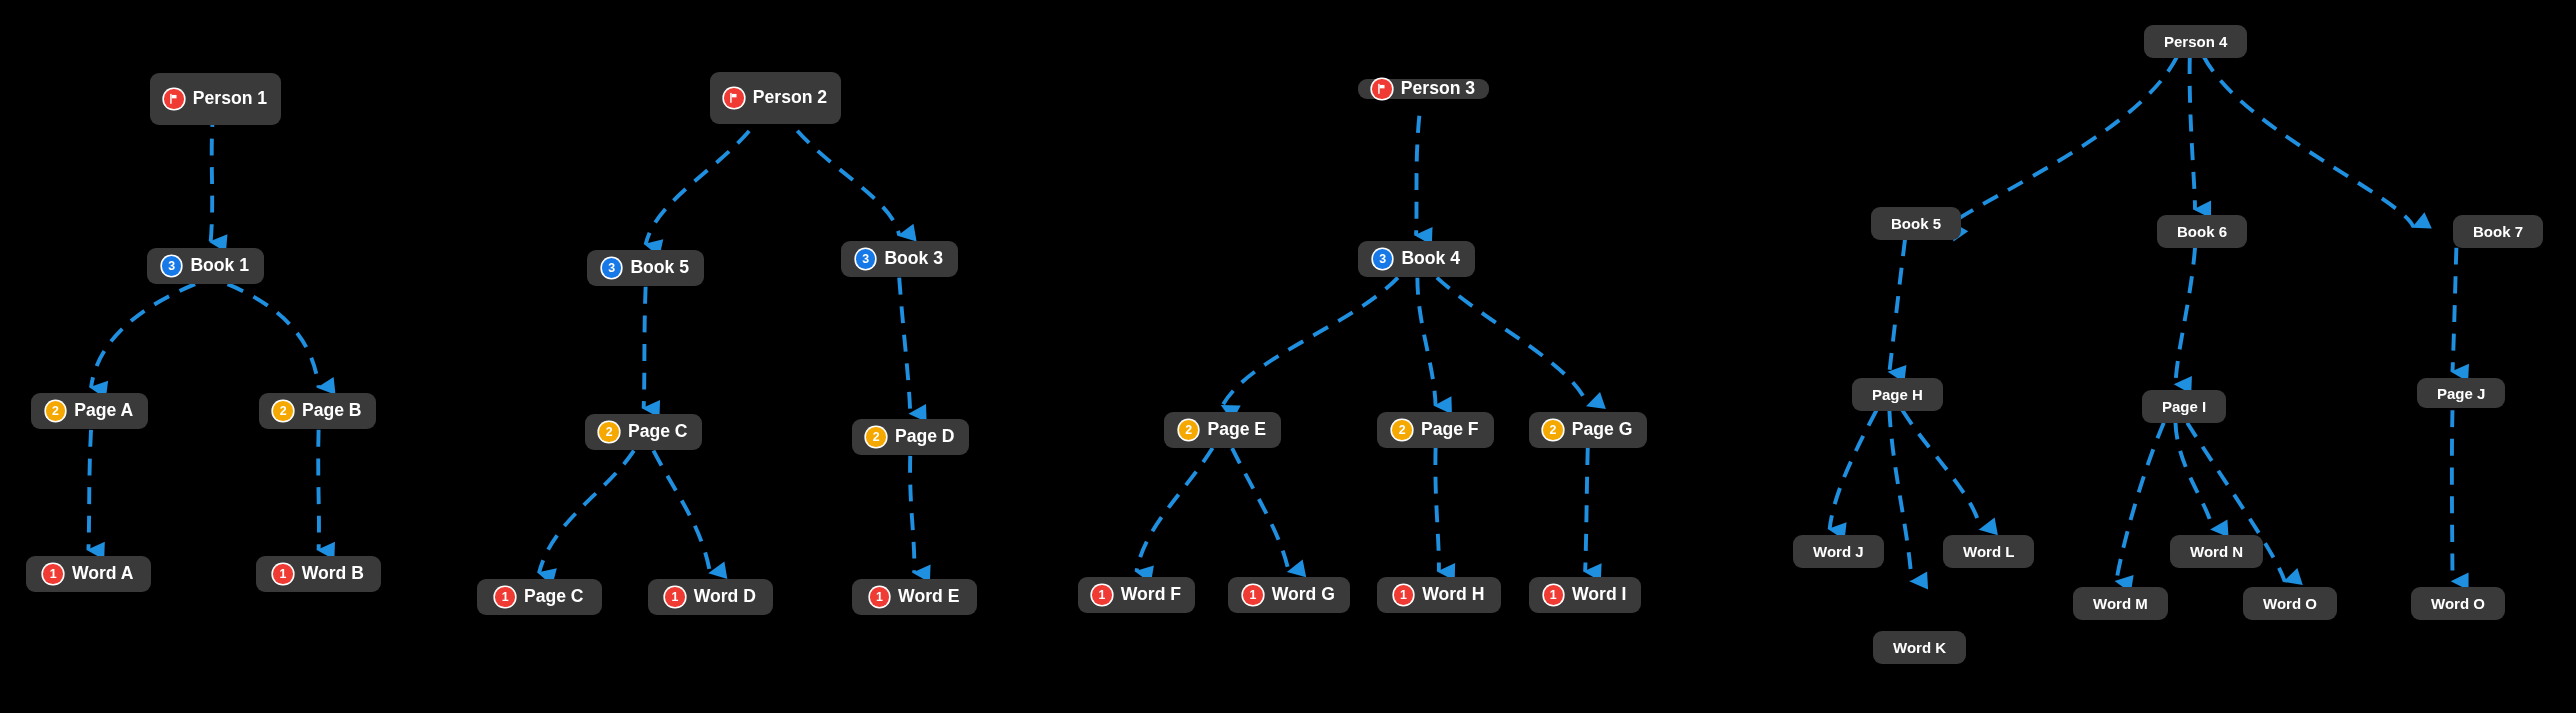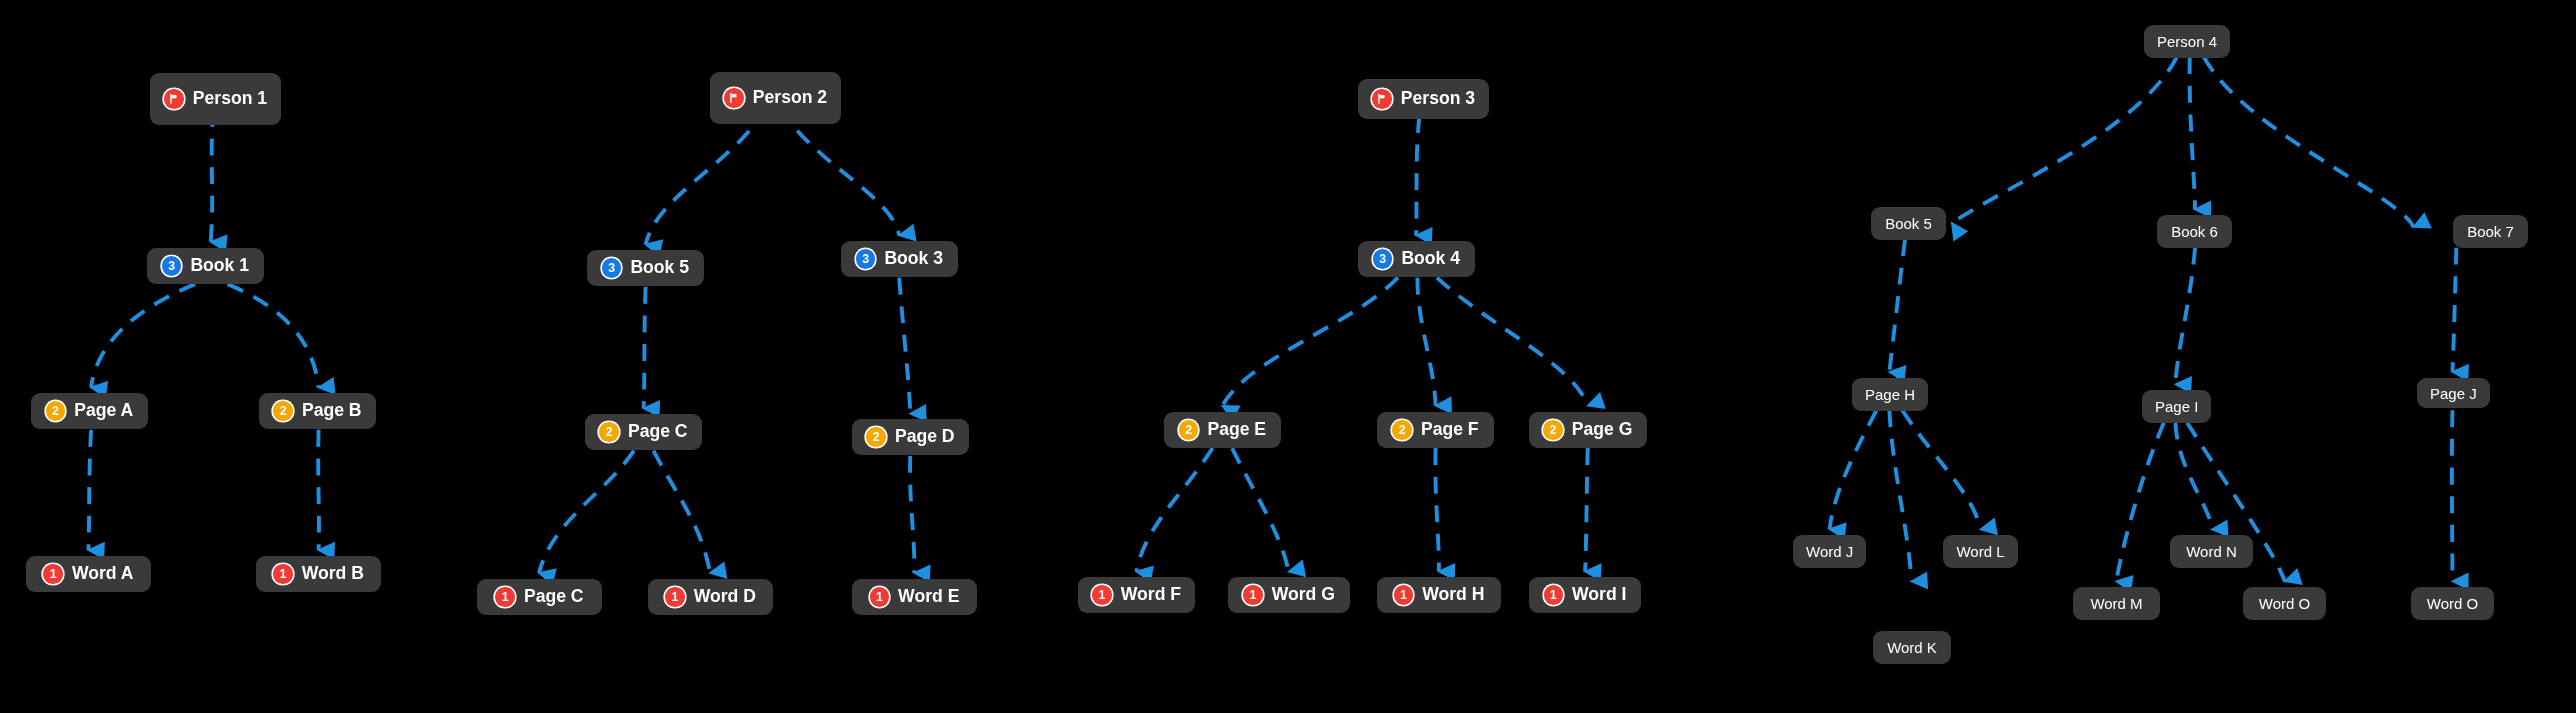--- a/index.html
+++ b/index.html
@@ -5,21 +5,21 @@
   html,body{margin:0;padding:0;background:#000;}
   body{width:2576px;height:714px;overflow:hidden;
        font-family:"Liberation Sans",sans-serif;}
   #stage{position:relative;width:2576px;height:714px;background:#000;}
   svg#edges{position:absolute;left:0;top:0;width:2576px;height:714px;}
   .edge{fill:none;stroke:#1f8fe0;stroke-width:6;stroke-dasharray:26 18;stroke-linecap:butt;}
   .node{position:absolute;box-sizing:border-box;display:flex;align-items:center;
         justify-content:center;gap:9px;background:#3a3a3a;border-radius:9px;
         color:#fff;white-space:nowrap;}
   .node.iconed{padding:0 14.3px;height:36px;font-size:17.6px;font-weight:600;}
-  .node.plain{padding:0 13px;height:32.5px;font-size:15px;font-weight:400;}
+  .node.plain{padding:0 20px;height:32.5px;font-size:15px;font-weight:700;}
   .badge{width:19.5px;height:19.5px;border-radius:50%;display:flex;align-items:center;
          justify-content:center;font-size:12.4px;font-weight:700;color:#fff;
          box-shadow:0 0 0 1.6px #fff;flex:0 0 auto;}
   .badge.book{background:#1779e8;}
   .badge.page{background:#f5a800;}
   .badge.word{background:#ef3b33;}
   .badge.person{background:#ef3b33;box-shadow:0 0 0 1.6px #fff;}
   .badge.person svg{display:block;}
   .label{line-height:1;}
 </style>
@@ -129,21 +129,21 @@
         <span class="label">Page C</span>
       </div>
       <div class="node iconed" style="left: 648px; top: 579px; min-width: 125px; height: 36px;">
         <span class="badge word">1</span>
         <span class="label">Word D</span>
       </div>
       <div class="node iconed" style="left: 852px; top: 579px; min-width: 125px; height: 36px;">
         <span class="badge word">1</span>
         <span class="label">Word E</span>
       </div>
-      <div class="node iconed" style="left: 1358px; top: 79px; min-width: 127px; height: 40px;">
+      <div class="node iconed" style="left: 1358px; top: 79px; min-width: 127px; height: 20px;">
         <span class="badge person">
           <svg width="11.7" height="11.7" viewBox="0 0 24 24" aria-hidden="true">
             <path d="M6 3 v18" stroke="#fff" stroke-width="3" stroke-linecap="round"></path>
             <path d="M7.5 4 h10 v7 h-10 z" fill="#fff"></path>
           </svg>
         </span>
         <span class="label">Person 3</span>
       </div>
       <div class="node iconed" style="left: 1358px; top: 241px; min-width: 117px; height: 36px;">
         <span class="badge book">3</span>

